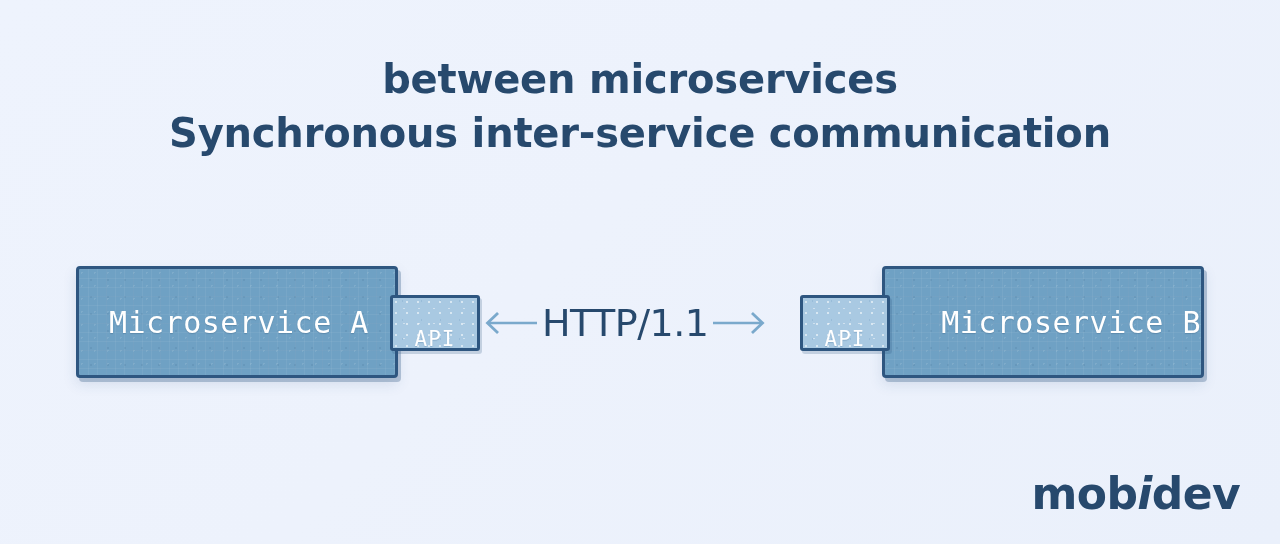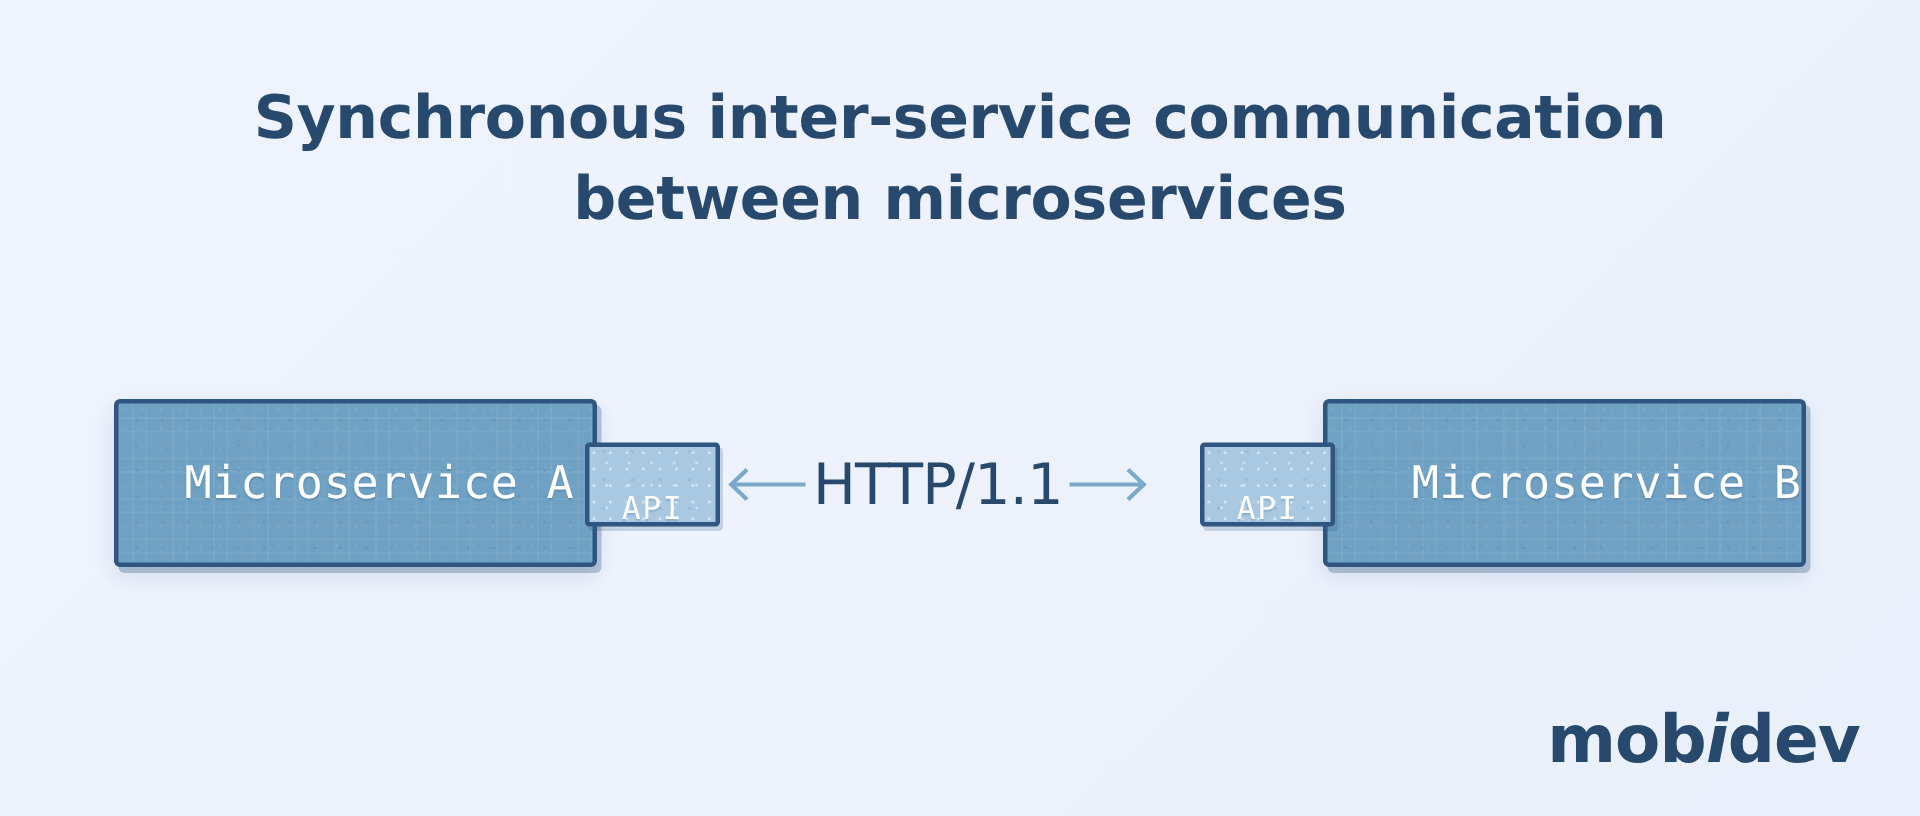--- a/index.html
+++ b/index.html
@@ -61,21 +61,21 @@
     display: flex;
     align-items: center;
   }
 
   #service-box-a {
     left: 76px;
     top: 266px;
     width: 322px;
     height: 112px;
     justify-content: flex-start;
-    padding-left: 44px;
+    padding-left: 30px;
   }
 
   #service-box-b {
     left: 882px;
     top: 266px;
     width: 322px;
     height: 112px;
     justify-content: flex-end;
   }
 
@@ -166,22 +166,22 @@
     font-style: italic;
     font-weight: bold;
   }
 </style>
 </head>
 <body>
 
 <div id="diagram-area">
 
   <div id="diagram-title">
+    <span class="title-line">between microservices</span>
     <span class="title-line">Synchronous inter-service communication</span>
-    <span class="title-line">between microservices</span>
   </div>
 
   <div class="service-box" id="service-box-a">
     <span class="service-label">Microservice A</span>
   </div>
 
   <div class="api-box" id="api-box-a">
     <span class="api-label">API</span>
   </div>
 

